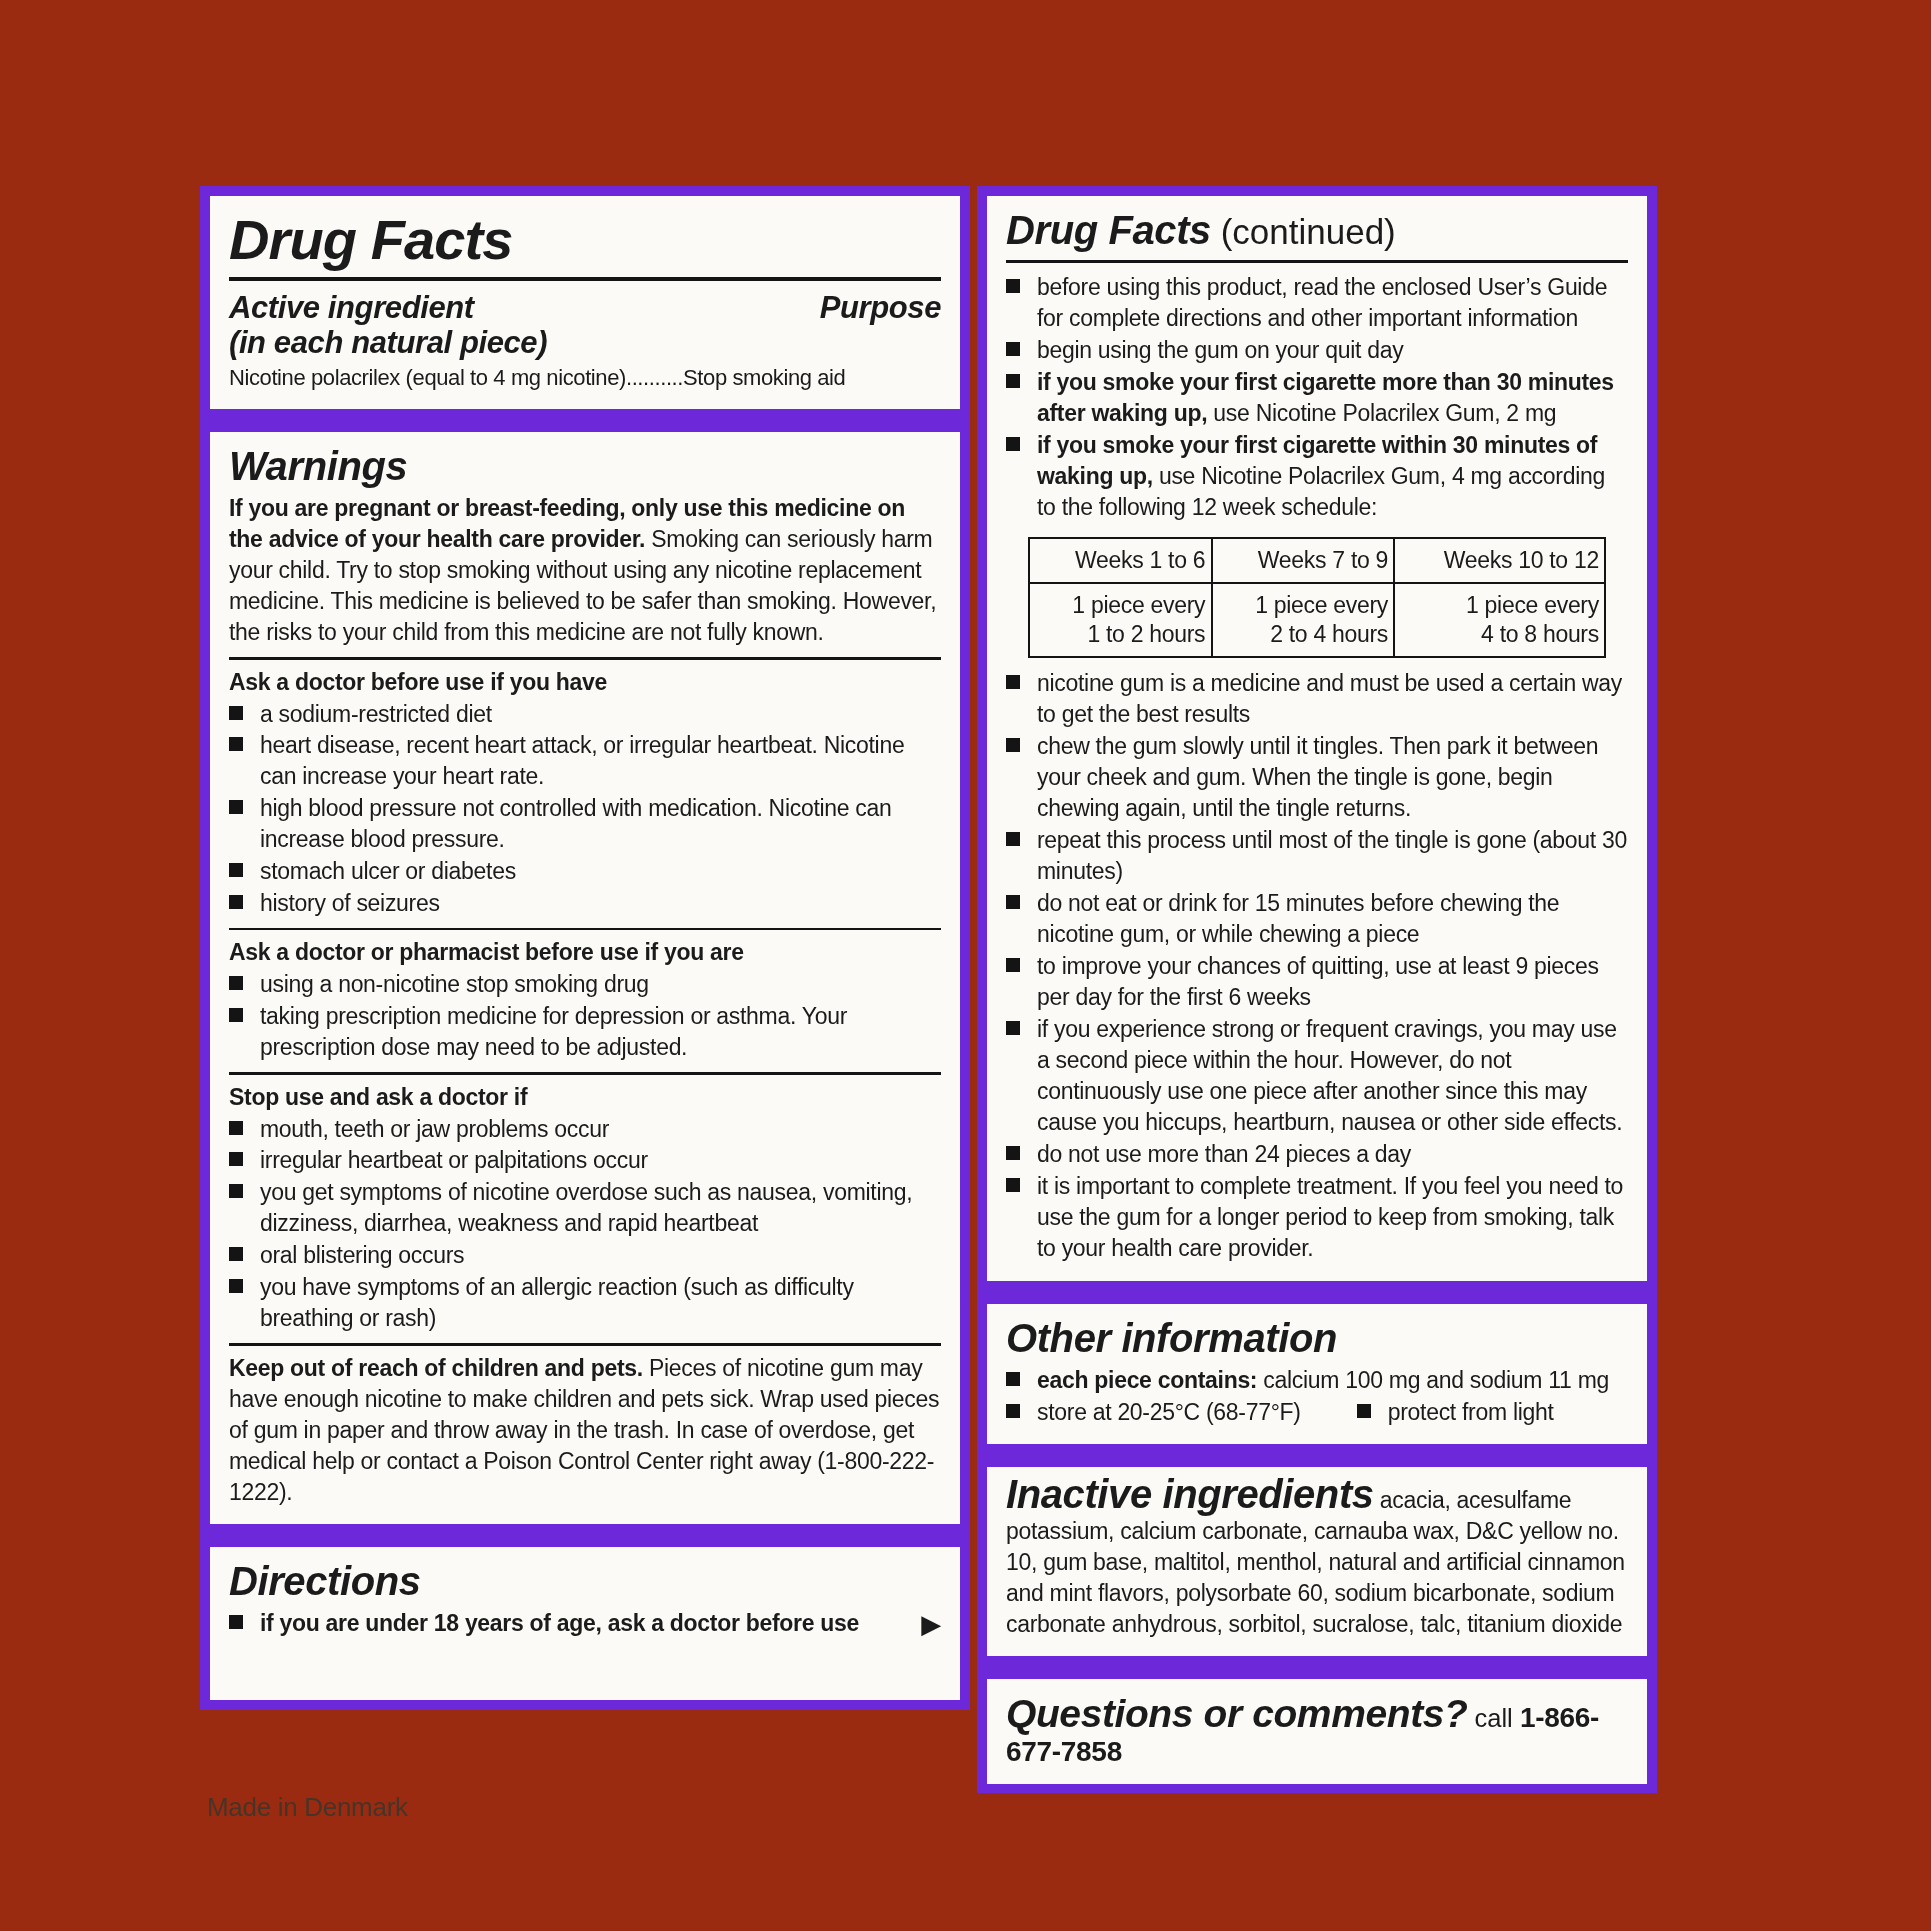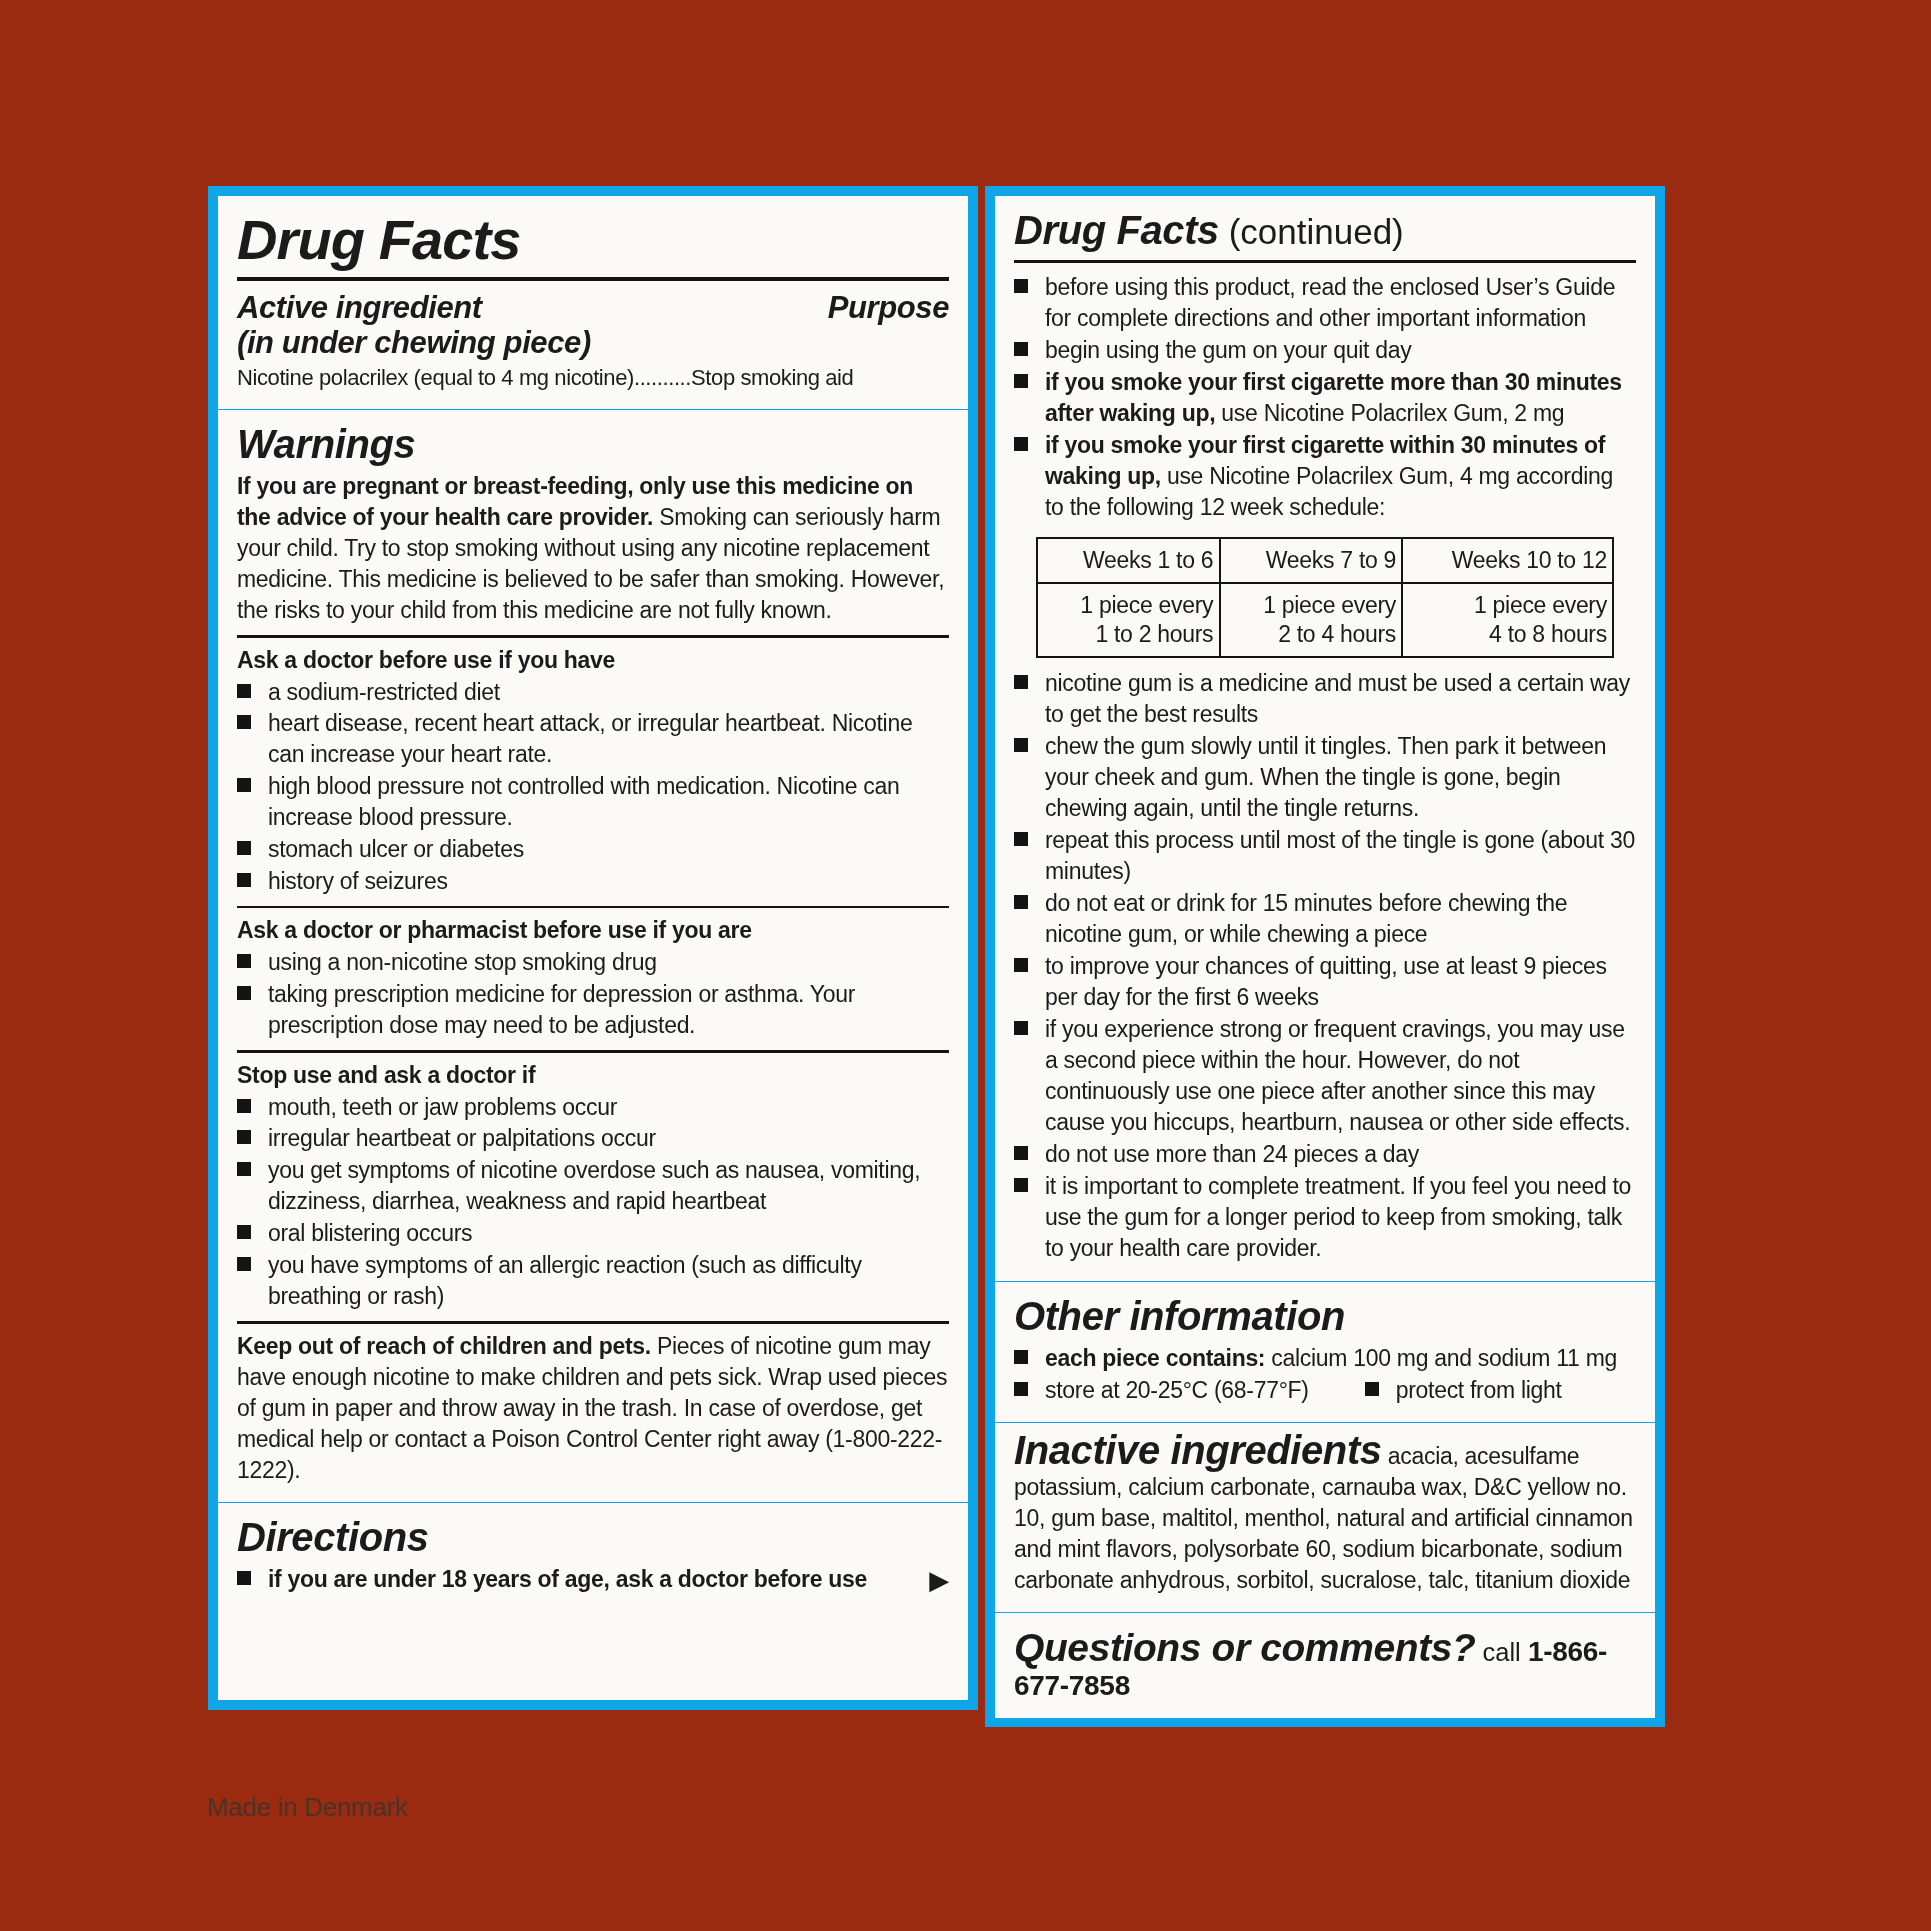--- a/index.html
+++ b/index.html
@@ -5,25 +5,24 @@
   html,body{margin:0;padding:0;}
   body{
     width:1931px;height:1931px;position:relative;
     background:#9A2B11;
     font-family:"Liberation Sans","DejaVu Sans",sans-serif;
     color:#1b1b1b;
     -webkit-font-smoothing:antialiased;
   }
   .panel{
     position:absolute;
-    background:#0ea5e9;
+    background:#6d28d9;
     padding:9.7px;
-    display:flex;flex-direction:column;gap:1px;
+    display:flex;flex-direction:column;gap:23px;
     box-sizing:border-box;
-    margin-left:8px;
   }
   #left-panel{left:200px;top:186px;width:770px;min-height:1524px;}
   #right-panel{left:977px;top:186px;width:680px;min-height:1512px;}
   .sec{background:#FBFAF7;padding:12.3px 19.3px 16px 19.3px;}
   .grow{flex:1;}
   .body-t{font-size:23px;line-height:31px;letter-spacing:-0.3px;}
   .b{font-weight:bold;}
   .rule{height:3.5px;background:#141414;margin:7px 0 8.8px 0;}
   .thin-rule{height:2.6px;background:#141414;margin:8.8px 0 7px 0;}
   h1.df-title{margin:3.5px 0 0 0;font-style:italic;font-weight:bold;font-size:56px;line-height:1.05;letter-spacing:-0.9px;}
@@ -59,21 +58,21 @@
 
 <div class="panel" id="left-panel">
 
   <div class="sec">
     <h1 class="df-title">Drug Facts</h1>
     <div class="rule"></div>
     <div class="ai-row">
       <span class="ai-h">Active ingredient</span>
       <span class="ai-h">Purpose</span>
     </div>
-    <div class="ai-h">(in under chewing piece)</div>
+    <div class="ai-h">(in each natural piece)</div>
     <div class="ing-row">
       <span>Nicotine polacrilex (equal to 4 mg nicotine)..........</span>
       <span>Stop smoking aid</span>
     </div>
   </div>
 
 
   <div class="sec">
     <div class="sec-h">Warnings</div>
     <div class="body-t">

